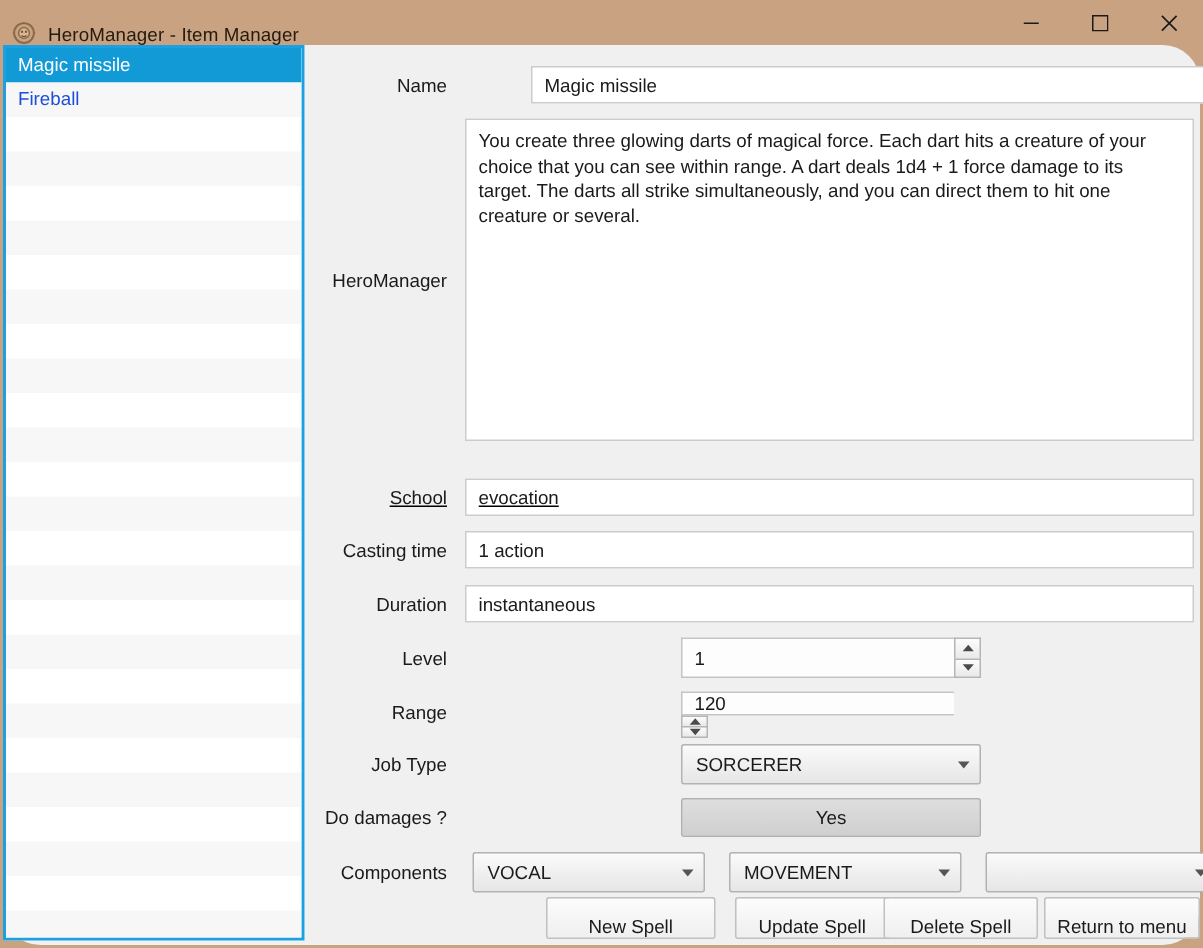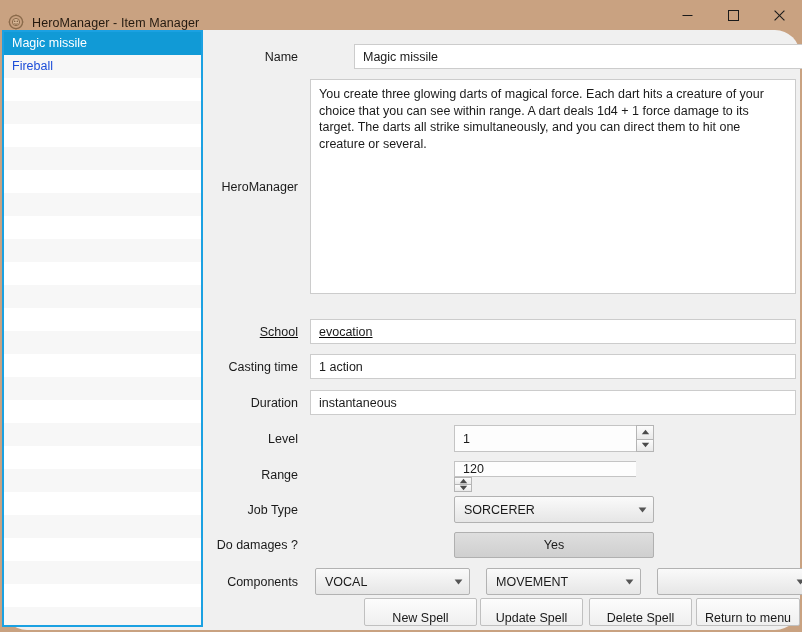--- a/index.html
+++ b/index.html
@@ -429,21 +429,21 @@
             <svg width="9" height="6" viewBox="0 0 9 6">
                 <polygon points="4.5,5.4 0.6,0.6 8.4,0.6" fill="#555555"></polygon>
               </svg>
           </span>
         </div>
       </div>
 
       <div class="actionbtn" style="left:157px; top:568px; width:113px;">
         <span>New Spell</span>
       </div>
-      <div class="actionbtn" style="left:273px; top:568px; width:103px;">
+      <div class="actionbtn" style="left:283px; top:568px; width:103px;">
         <span>Update Spell</span>
       </div>
       <div class="actionbtn" style="left:489px; top:568px; width:104px;">
         <span>Return to menu</span>
       </div>
       <div class="actionbtn" style="left:382px; top:568px; width:103px;">
         <span>Delete Spell</span>
       </div>
 
     </div>

